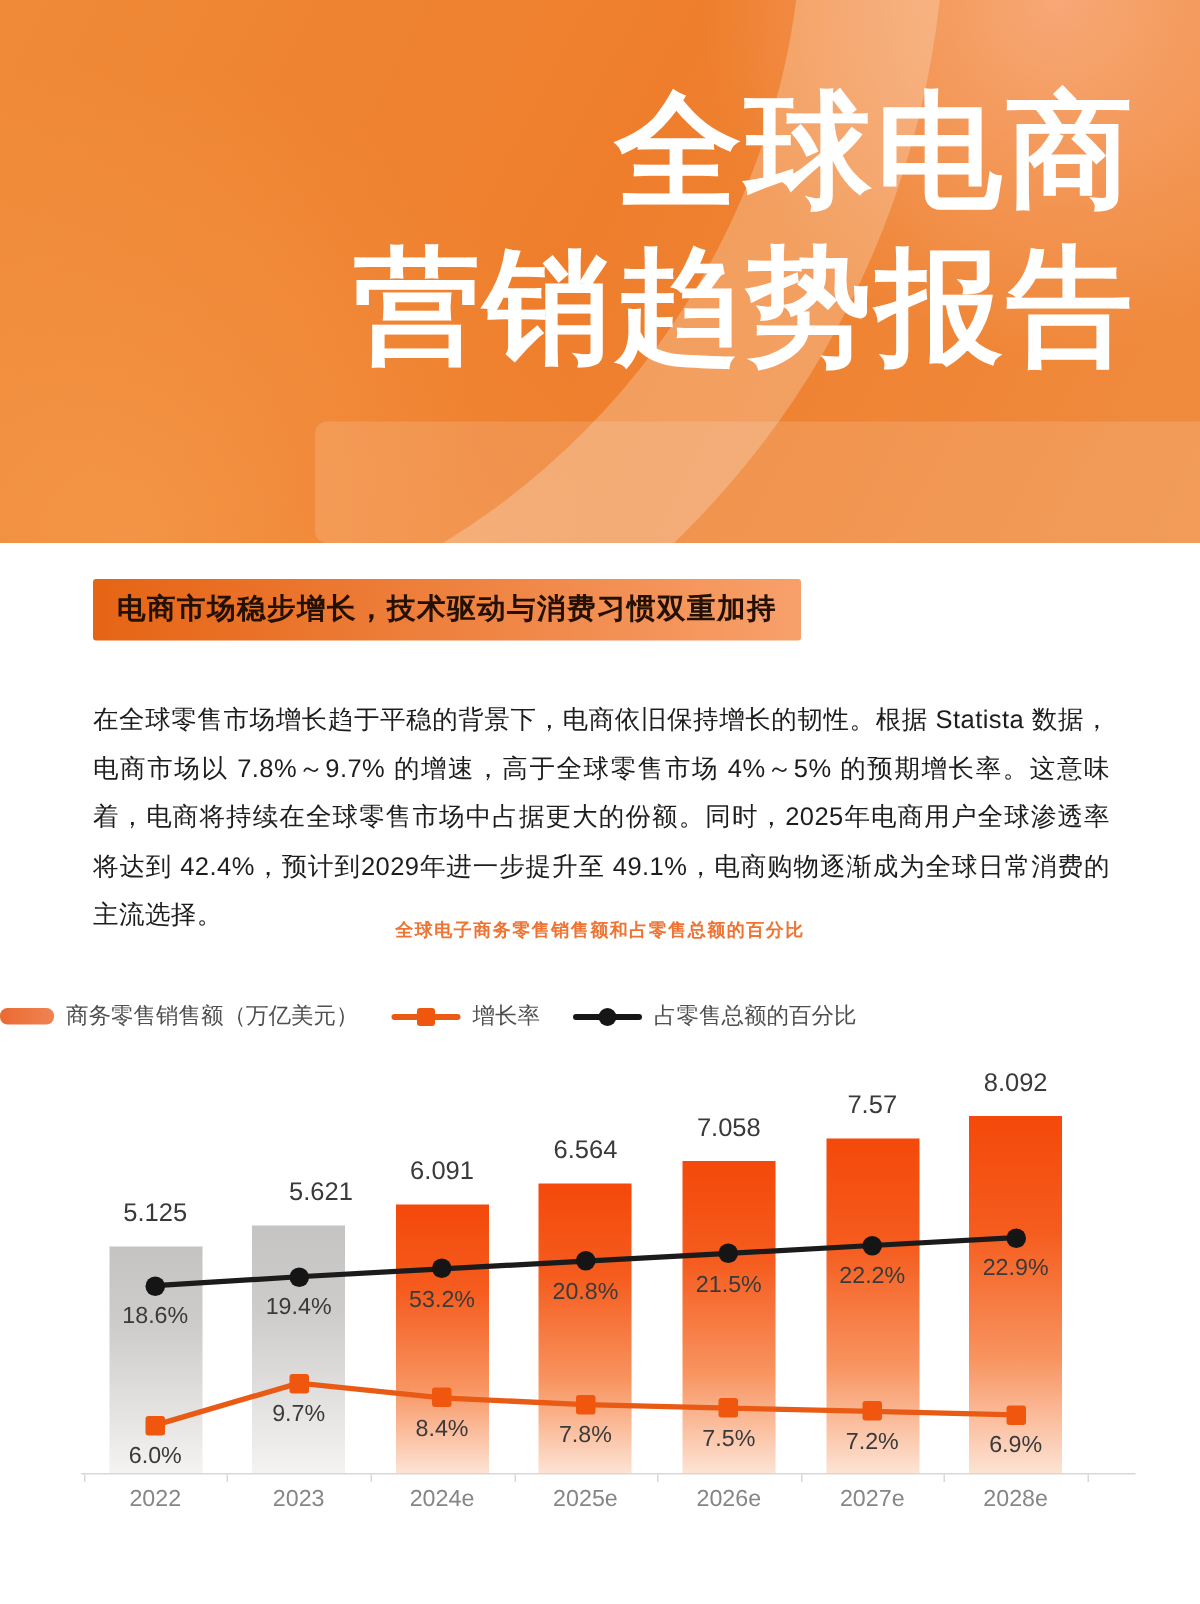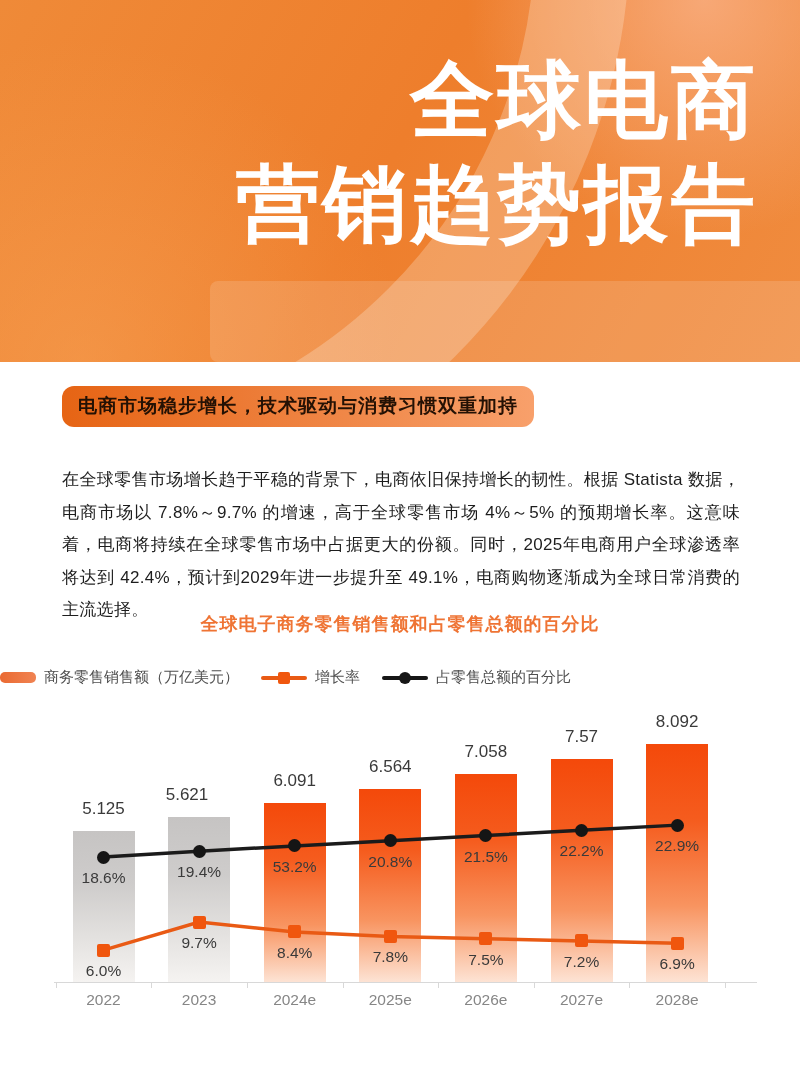--- a/index.html
+++ b/index.html
@@ -16,27 +16,27 @@
     border:95px solid rgba(255,236,220,.28);}
   .deco-rect{position:absolute;left:210px;top:281px;width:600px;height:81px;
     background:rgba(255,255,255,.14);border-radius:8px 0 0 8px;}
   #header-title{position:absolute;right:42px;top:48px;text-align:right;color:#ffffff;
     font-size:84px;line-height:104px;font-weight:800;letter-spacing:3px;}
 
   
   #badge{position:absolute;left:62px;top:386px;display:inline-block;
     background:linear-gradient(90deg,#e66414 0%,#ef8443 55%,#f8a06b 100%);
     color:#241104;font-size:19px;font-weight:700;letter-spacing:1px;
-    padding:7px 16px 8px 16px;border-radius:12px;}
+    padding:7px 16px 8px 16px;border-radius:2px;}
   #paragraph{position:absolute;left:62px;top:444px;width:678px;color:#1d1d1d;
     font-size:17px;line-height:32.5px;text-align:justify;letter-spacing:.3px;margin-top:20px;}
 
   
   #chart-title{position:absolute;left:0;top:612px;width:800px;text-align:center;
-    color:#ef7434;font-size:18px;font-weight:700;letter-spacing:1px;}
+    color:#ef7434;font-size:12px;font-weight:700;letter-spacing:1px;}
   #legend{position:absolute;left:0;top:668px;width:800px;display:flex;
     align-items:center;gap:22px;}
   .legend-item{display:flex;align-items:center;gap:8px;color:#4f4f4f;font-size:15px;}
   .sw-bar{width:36px;height:11px;border-radius:5px;background:linear-gradient(90deg,#ea6a32,#f08352);}
   .sw-line{position:relative;width:46px;height:13px;}
   .sw-line .ln{position:absolute;left:0;top:5px;width:46px;height:3.5px;border-radius:2px;}
   .sw-line .mk{position:absolute;left:17px;top:0.5px;width:12px;height:12px;}
   .sw-grow .ln{background:#e95a14;}
   .sw-grow .mk{background:#f0570e;border-radius:2px;}
   .sw-pct .ln{background:#161616;}
@@ -93,21 +93,21 @@
           <span class="mk"></span>
       </span>
       <span>占零售总额的百分比</span>
     </div>
   </div>
 
   <div id="chart-canvas">
       <div class="bar gray" style="left: 72.5px; top: 131.325px; width: 62px; height: 150.675px;"></div>
       <div class="val-label" style="left: 58.5px; top: 99.325px;">5.125</div>
       <div class="bar gray" style="left: 168.1px; top: 116.743px; width: 62px; height: 165.257px;"></div>
-      <div class="val-label" style="left: 142px; top: 84.7426px;">5.621</div>
+      <div class="val-label" style="left: 169px; top: 84.7426px;">5.621</div>
       <div class="bar orange" style="left: 263.7px; top: 102.925px; width: 62px; height: 179.075px;"></div>
       <div class="val-label" style="left: 249.7px; top: 70.9246px;">6.091</div>
       <div class="bar orange" style="left: 359.3px; top: 89.0184px; width: 62px; height: 192.982px;"></div>
       <div class="val-label" style="left: 345.3px; top: 57.0184px;">6.564</div>
       <div class="bar orange" style="left: 454.9px; top: 74.4948px; width: 62px; height: 207.505px;"></div>
       <div class="val-label" style="left: 440.9px; top: 42.4948px;">7.058</div>
       <div class="bar orange" style="left: 550.5px; top: 59.442px; width: 62px; height: 222.558px;"></div>
       <div class="val-label" style="left: 536.5px; top: 27.442px;">7.57</div>
       <div class="bar orange" style="left: 646.1px; top: 44.0952px; width: 62px; height: 237.905px;"></div>
       <div class="val-label" style="left: 632.1px; top: 12.0952px;">8.092</div>

